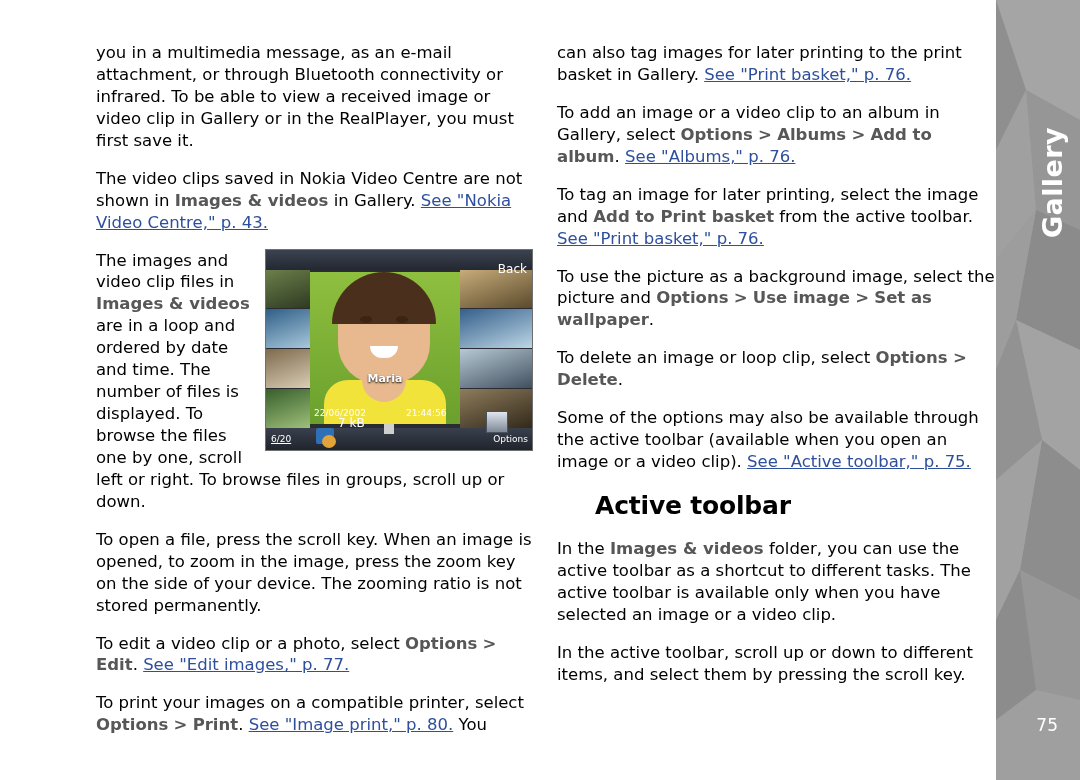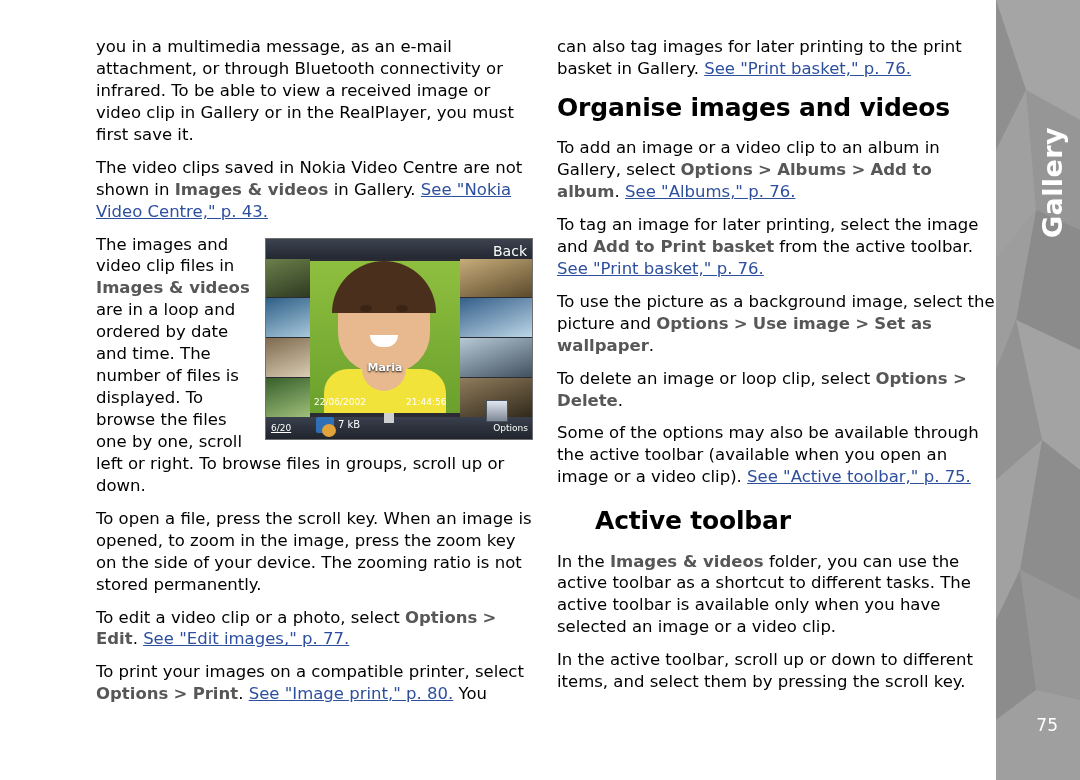--- a/index.html
+++ b/index.html
@@ -60,21 +60,21 @@
     top: 26px;
     width: 440px;
     font-size: 16.5px;
     line-height: 1.33;
     color: #000000;
   }
   .col-left  { left: 96px; width: 437px; }
   .col-right { left: 557px; width: 440px; }
 
   p {
-    margin: 10px 0 11px 0;
+    margin: 16px 0 11px 0;
     text-align: left;
   }
 
   h2 {
     font-size: 25px;
     margin: 2px 0 13px 0;
     font-weight: bold;
     letter-spacing: -0.2px;
   }
   h2.second { margin-top: 16px; margin-left: 38px; }
@@ -110,22 +110,22 @@
     display: grid;
     gap: 1px;
   }
   .shot .tile { background: #556; }
 
   .shot .topbar {
     position: absolute; top: 0; left: 0; right: 0; height: 20px;
     background: linear-gradient(#3c4350, #232832);
   }
   .shot .backlbl {
-    position: absolute; right: 5px; top: 3px;
-    color: #fff; font-size: 14px; font-family: "DejaVu Sans", sans-serif;
+    position: absolute; right: 5px; top: 12px;
+    color: #fff; font-size: 12px; font-family: "DejaVu Sans", sans-serif;
   }
   .shot .botbar {
     position: absolute; bottom: 0; left: 0; right: 0; height: 22px;
     background: linear-gradient(#39404d, #20242d);
   }
   .shot .optlbl {
     position: absolute; right: 4px; bottom: 4px;
     color: #fff; font-size: 9px;
   }
   .shot .cntlbl {
@@ -150,22 +150,22 @@
     left: 48px; bottom: 30px;
     color: #fff; font-size: 9px; text-align: right;
   }
   .shot .timelbl {
     position: absolute;
     left: 140px; bottom: 30px;
     color: #fff; font-size: 9px;
   }
   .shot .sizelbl {
     position: absolute;
-    left: 72px; bottom: 7px;
-    color: #fff; font-size: 10px;
+    left: 72px; bottom: 18px;
+    color: #fff; font-size: 12px;
   }
   .shot .toolbar-icons {
     position: absolute; right: 24px; bottom: 17px;
     width: 22px; height: 22px;
   }
 </style>
 </head>
 <body>
 
 <div class="side-band">
@@ -249,21 +249,20 @@
   <p><span>To edit a video clip or a photo, select </span><span class="ui">Options</span> <span class="arrow">&gt;</span> <span class="ui">Edit</span><span>. </span><a class="lnk" href="#">See "Edit images," p. 77.</a></p>
 
   <p><span>To print your images on a compatible printer, select </span><span class="ui">Options</span> <span class="arrow">&gt;</span> <span class="ui">Print</span><span>. </span><a class="lnk" href="#">See "Image print," p. 80.</a><span> You</span></p>
 
 </div>
 
 <div class="col col-right">
 
   <p><span>can also tag images for later printing to the print basket in Gallery. </span><a class="lnk" href="#">See "Print basket," p. 76.</a></p>
 
-  <h2>Organise images and videos</h2>
 
   <p><span>To add an image or a video clip to an album in Gallery, select </span><span class="ui">Options</span> <span class="arrow">&gt;</span> <span class="ui">Albums</span> <span class="arrow">&gt;</span> <span class="ui">Add to album</span><span>. </span><a class="lnk" href="#">See "Albums," p. 76.</a></p>
 
   <p><span>To tag an image for later printing, select the image and </span><span class="ui">Add to Print basket</span><span> from the active toolbar. </span><a class="lnk" href="#">See "Print basket," p. 76.</a></p>
 
   <p><span>To use the picture as a background image, select the picture and </span><span class="ui">Options</span> <span class="arrow">&gt;</span> <span class="ui">Use image</span> <span class="arrow">&gt;</span> <span class="ui">Set as wallpaper</span><span>.</span></p>
 
   <p><span>To delete an image or loop clip, select </span><span class="ui">Options</span> <span class="arrow">&gt;</span> <span class="ui">Delete</span><span>.</span></p>
 
   <p><span>Some of the options may also be available through the active toolbar (available when you open an image or a video clip). </span><a class="lnk" href="#">See "Active toolbar," p. 75.</a></p>

